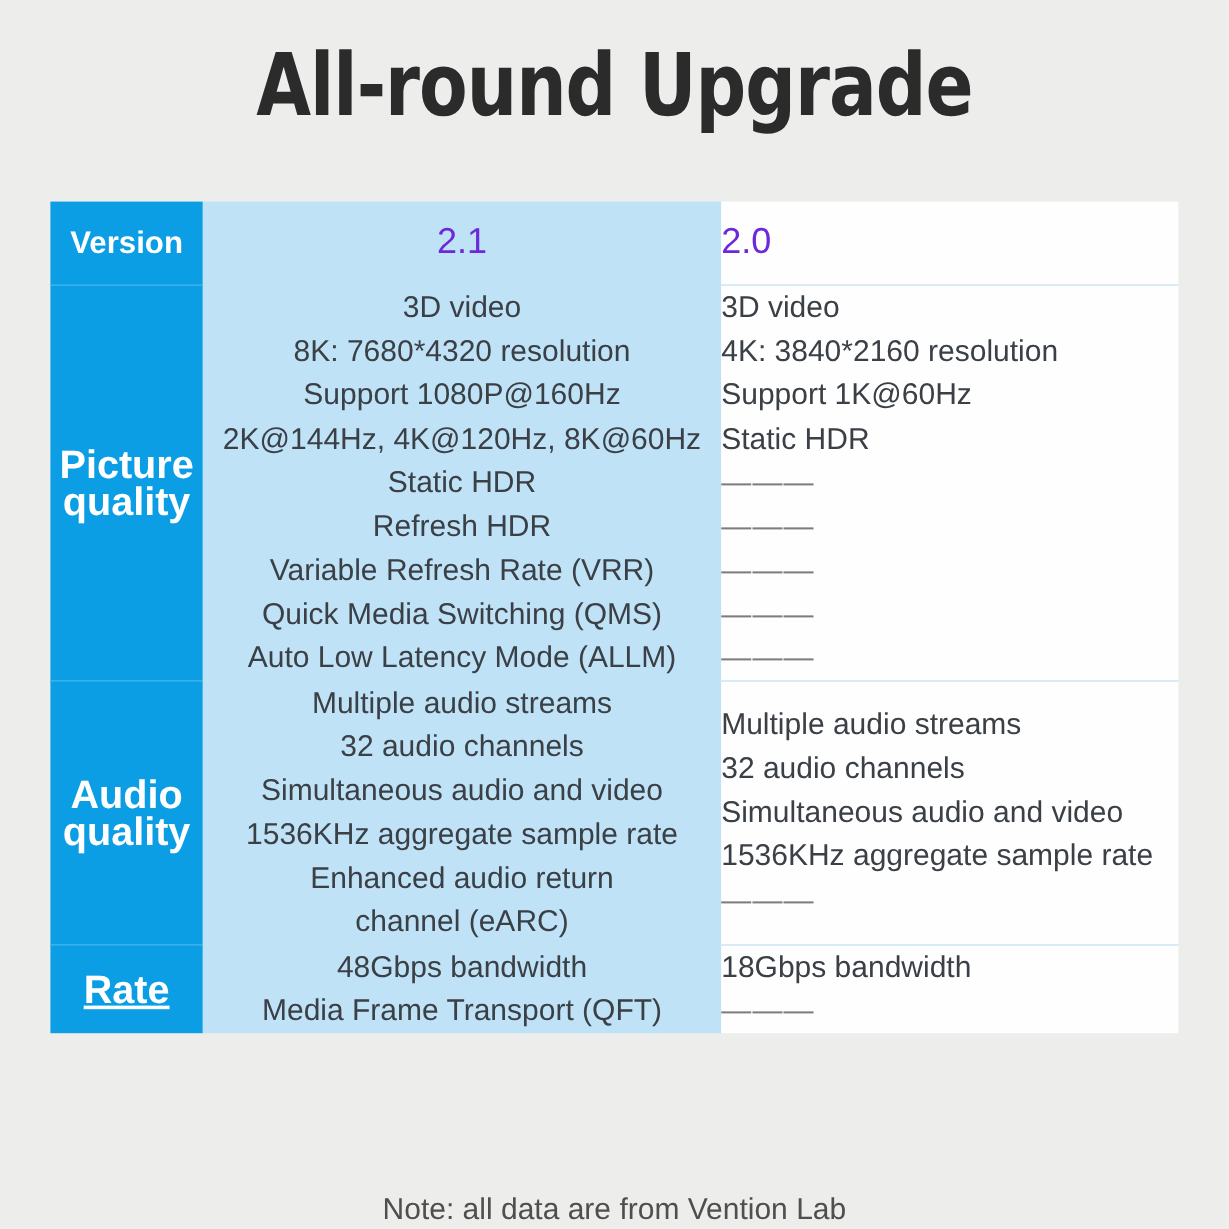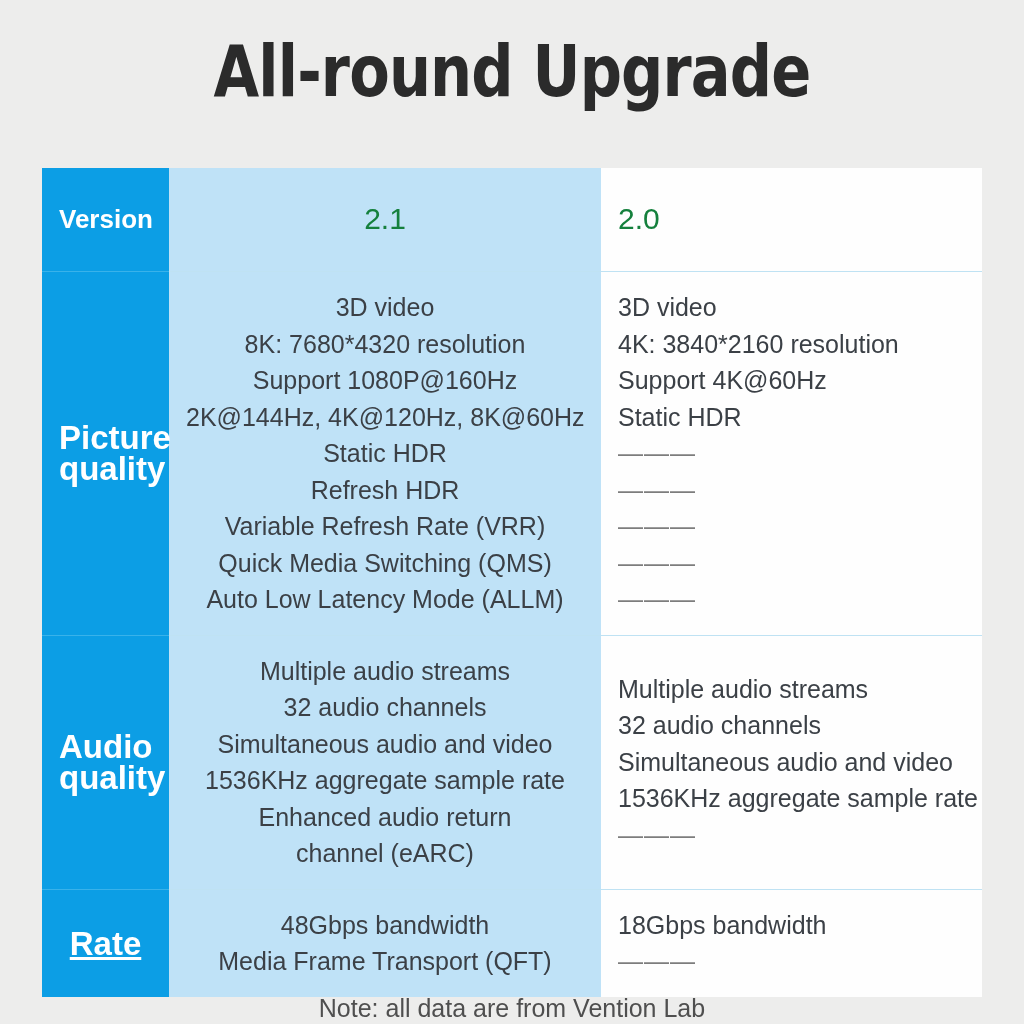--- a/index.html
+++ b/index.html
@@ -42,21 +42,21 @@
   
   .table {
     position: absolute;
     left: 42px;
     top: 168px;
     width: 940px;
     border-collapse: collapse;
     table-layout: fixed;
   }
   .table td {
-    padding: 17px;
+    padding: 0;
     vertical-align: middle;
     border-bottom: 1px solid #bfe2f3;
   }
   .table tr:last-child td {
     border-bottom: none;
   }
 
   .col-label { width: 127px; }
   .col-v21   { width: 432px; }
   .col-v20   { width: 381px; }
@@ -92,21 +92,21 @@
     text-align: left;
     padding: 10px 4px;
   }
 
   
   .hdr-label {
     font-size: 26px;
     height: 69px;
   }
   .hdr-v21, .hdr-v20 {
-    color: #15803d;
+    color: #6d28d9;
     font-size: 30px;
     height: 69px;
     padding: 0;
   }
 
   .line { display: block; white-space: nowrap; }
   .dash {
     display: block;
     color: #7d7d7d;
     letter-spacing: 1px;
@@ -157,21 +157,21 @@
           <span class="line">2K@144Hz, 4K@120Hz, 8K@60Hz</span>
           <span class="line">Static HDR</span>
           <span class="line">Refresh HDR</span>
           <span class="line">Variable Refresh Rate (VRR)</span>
           <span class="line">Quick Media Switching (QMS)</span>
           <span class="line">Auto Low Latency Mode (ALLM)</span>
         </td>
         <td class="cell-v20">
           <span class="line">3D video</span>
           <span class="line">4K: 3840*2160 resolution</span>
-          <span class="line">Support 4K@60Hz</span>
+          <span class="line">Support 1K@60Hz</span>
           <span class="line">Static HDR</span>
           <span class="dash">———</span>
           <span class="dash">———</span>
           <span class="dash">———</span>
           <span class="dash">———</span>
           <span class="dash">———</span>
         </td>
       </tr>
 
       <tr>

